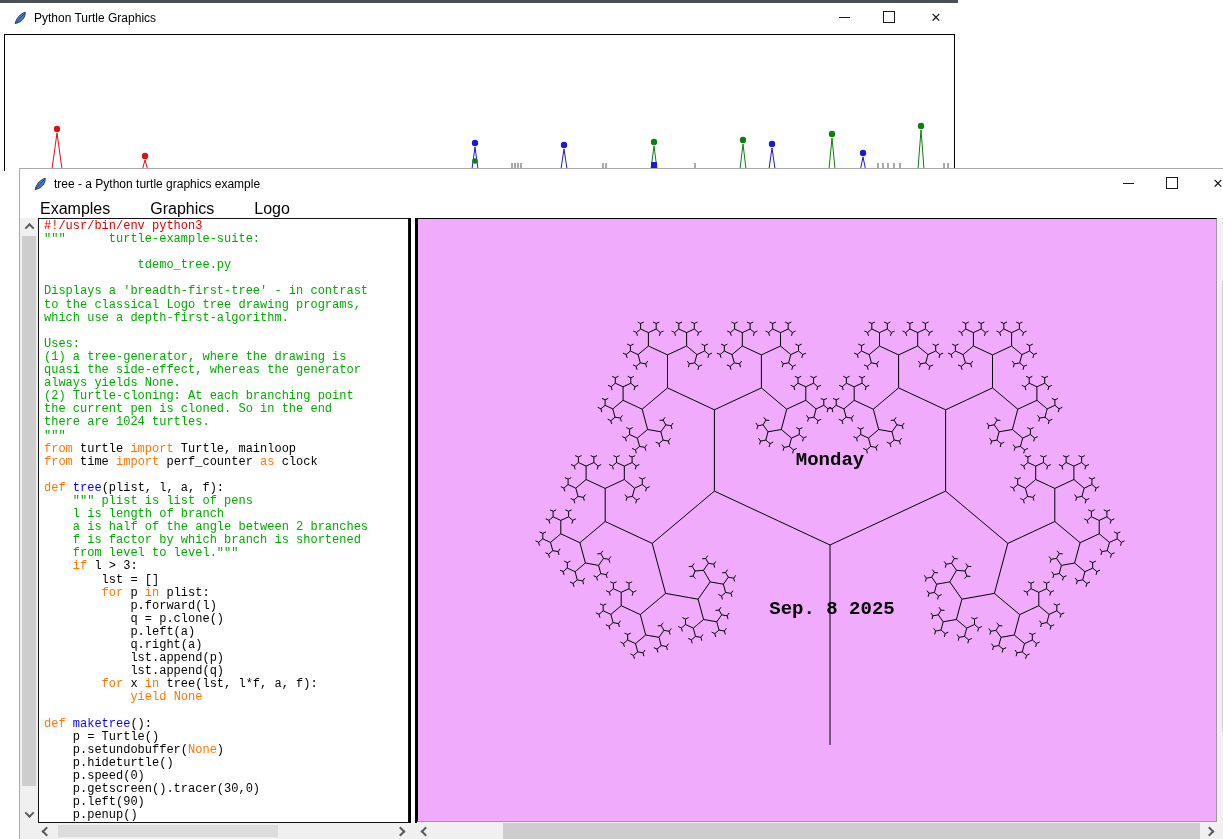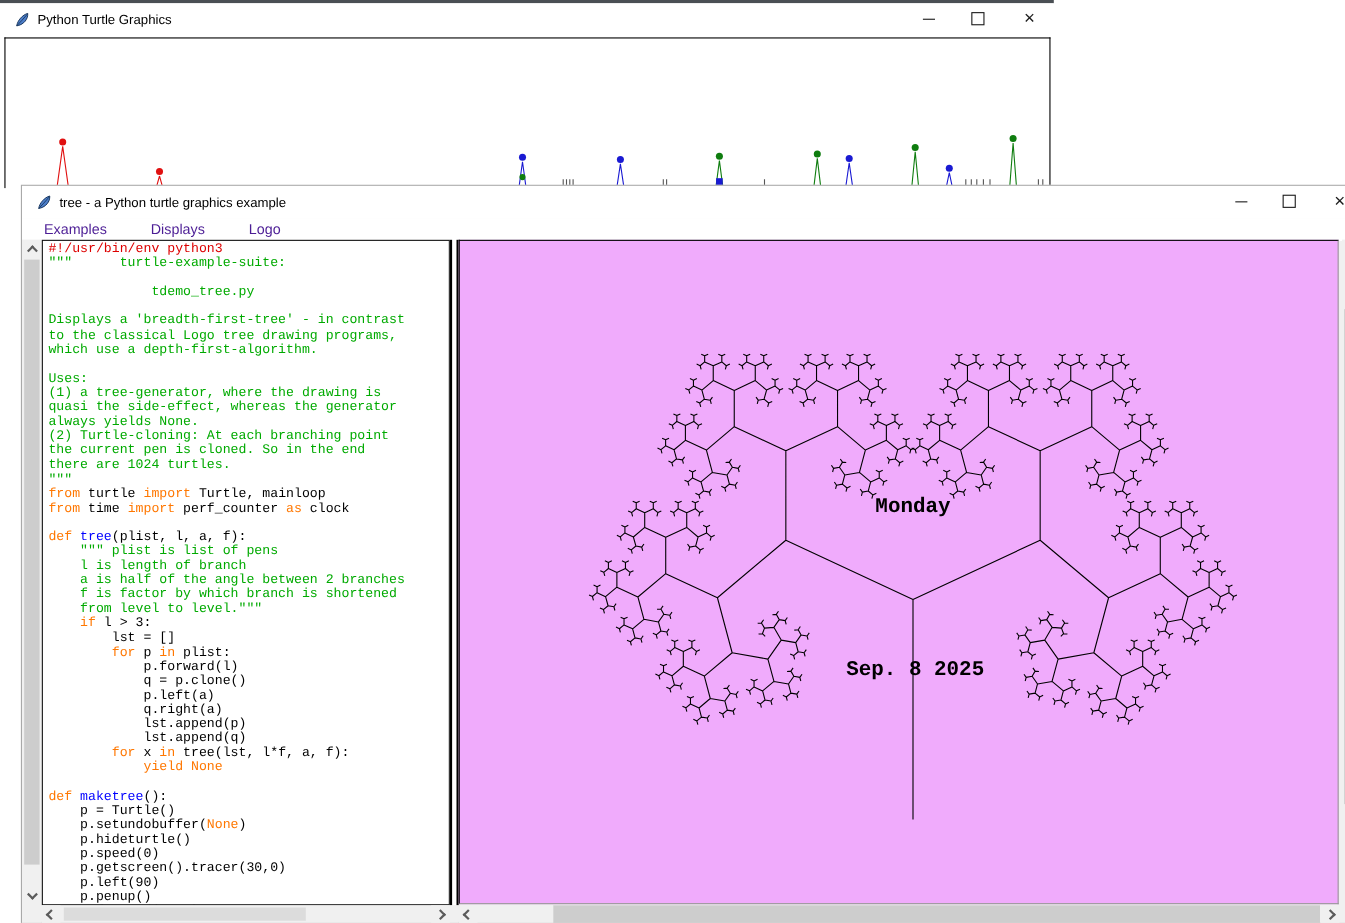--- a/index.html
+++ b/index.html
@@ -12,21 +12,21 @@
   .win-icon{position:absolute;top:7px;width:16px;height:16px;}
   .wc-btn{position:absolute;top:0;width:40px;height:28px;display:flex;align-items:center;justify-content:center;background:transparent;border:none;cursor:default;}
   .wc-min-bar{display:block;width:11px;height:1px;background:#1a1a1a;}
   .wc-max-box{display:block;width:10px;height:10px;border:1px solid #1a1a1a;}
   .wc-close-glyph{font-size:13px;color:#1a1a1a;font-family:"DejaVu Sans",sans-serif;}
   #back-canvas{position:absolute;left:4px;top:34px;width:949px;height:136px;background:#fff;border:1px solid #000;border-bottom:none;}
   
   #front-window{position:absolute;left:0;top:168px;width:1221px;height:669px;background:#f0f0f0;border:1px solid #a9a9a9;margin-left:19px;}
   #front-titlebar{position:absolute;left:0;top:0;width:100%;height:30px;background:#fff;}
   #menu-bar{position:absolute;left:0;top:30px;width:100%;height:20px;background:#fff;}
-  .menu-item{display:inline-block;padding:0 20px;height:20px;line-height:19px;font-size:13px;color:#4c1d95;}
+  .menu-item{display:inline-block;padding:0 20px;height:20px;line-height:19px;font-size:16px;color:#000000;}
   
   .sb{background:#f0f0f0;}
   .sb-btn{position:absolute;display:flex;align-items:center;justify-content:center;background:#f0f0f0;}
   .sb-thumb{position:absolute;background:#cdcdcd;}
   .chev{display:inline-block;width:5px;height:5px;border-left:2px solid #5b5b5b;border-top:2px solid #5b5b5b;}
   .chev.up{transform:rotate(45deg) translate(1px,1px);}
   .chev.down{transform:rotate(225deg) translate(1px,1px);}
   .chev.left{transform:rotate(-45deg);}
   .chev.right{transform:rotate(135deg);}
   #code-vscroll{position:absolute;left:0;top:49px;width:18px;height:605px;}
@@ -144,21 +144,21 @@
         <i class="wc-min-bar"></i>
       </button>
     <button class="wc-btn" style="left:1132px">
         <i class="wc-max-box"></i>
       </button>
     <button class="wc-btn" style="left:1178px">
         <span class="wc-close-glyph">✕</span>
       </button>
   </div>
 
-  <div id="menu-bar"><span class="menu-item">Examples</span><span class="menu-item">Displays</span><span class="menu-item">Logo</span></div>
+  <div id="menu-bar"><span class="menu-item">Examples</span><span class="menu-item">Graphics</span><span class="menu-item">Logo</span></div>
 
   <div id="code-vscroll" class="sb">
     <div class="sb-btn" style="left:0;top:0;width:18px;height:17px">
         <i class="chev up"></i>
       </div>
     <div class="sb-thumb" style="left:2px;top:18px;width:14px;height:550px"></div>
     <div class="sb-btn" style="left:0;bottom:0;width:18px;height:17px">
         <i class="chev down"></i>
       </div>
   </div>

